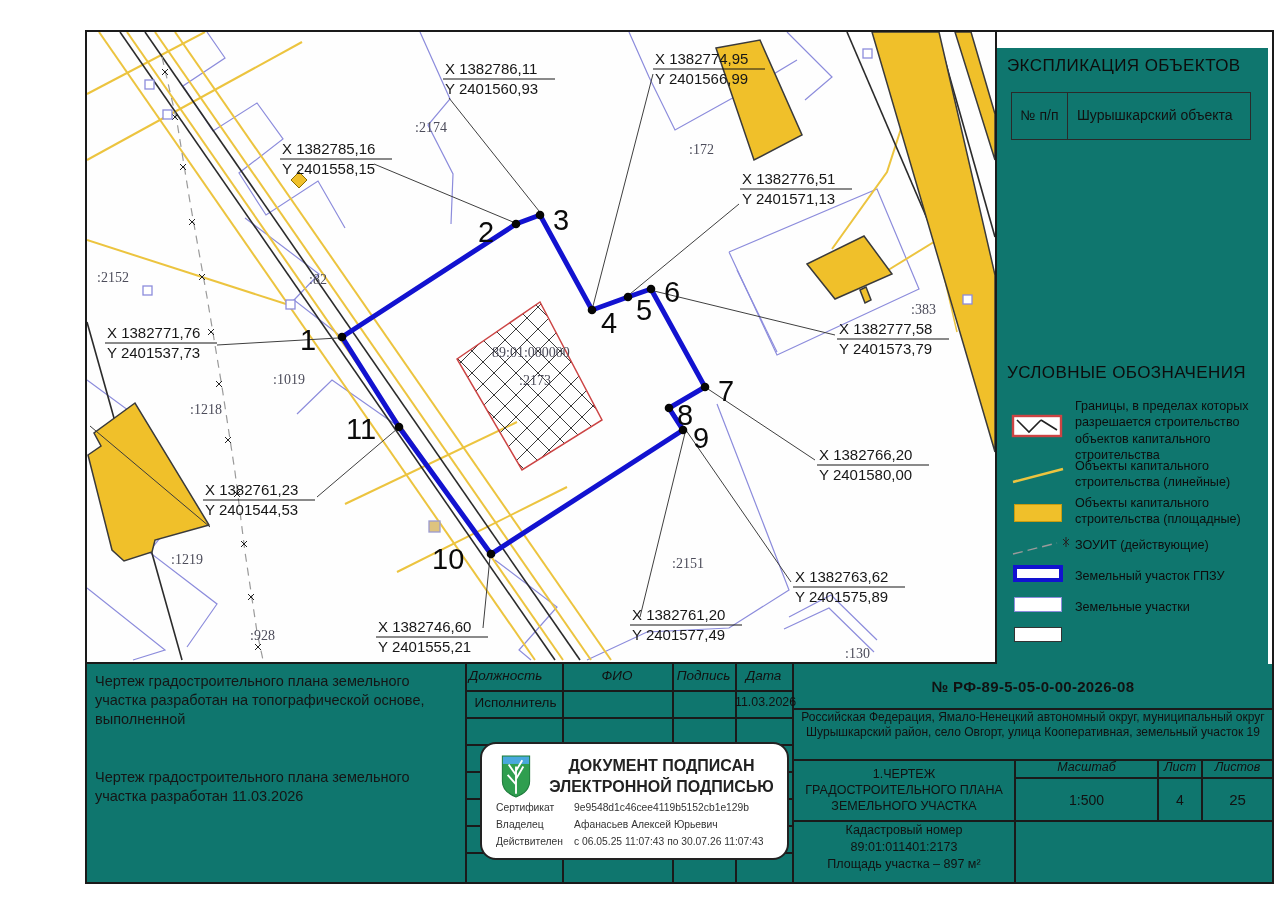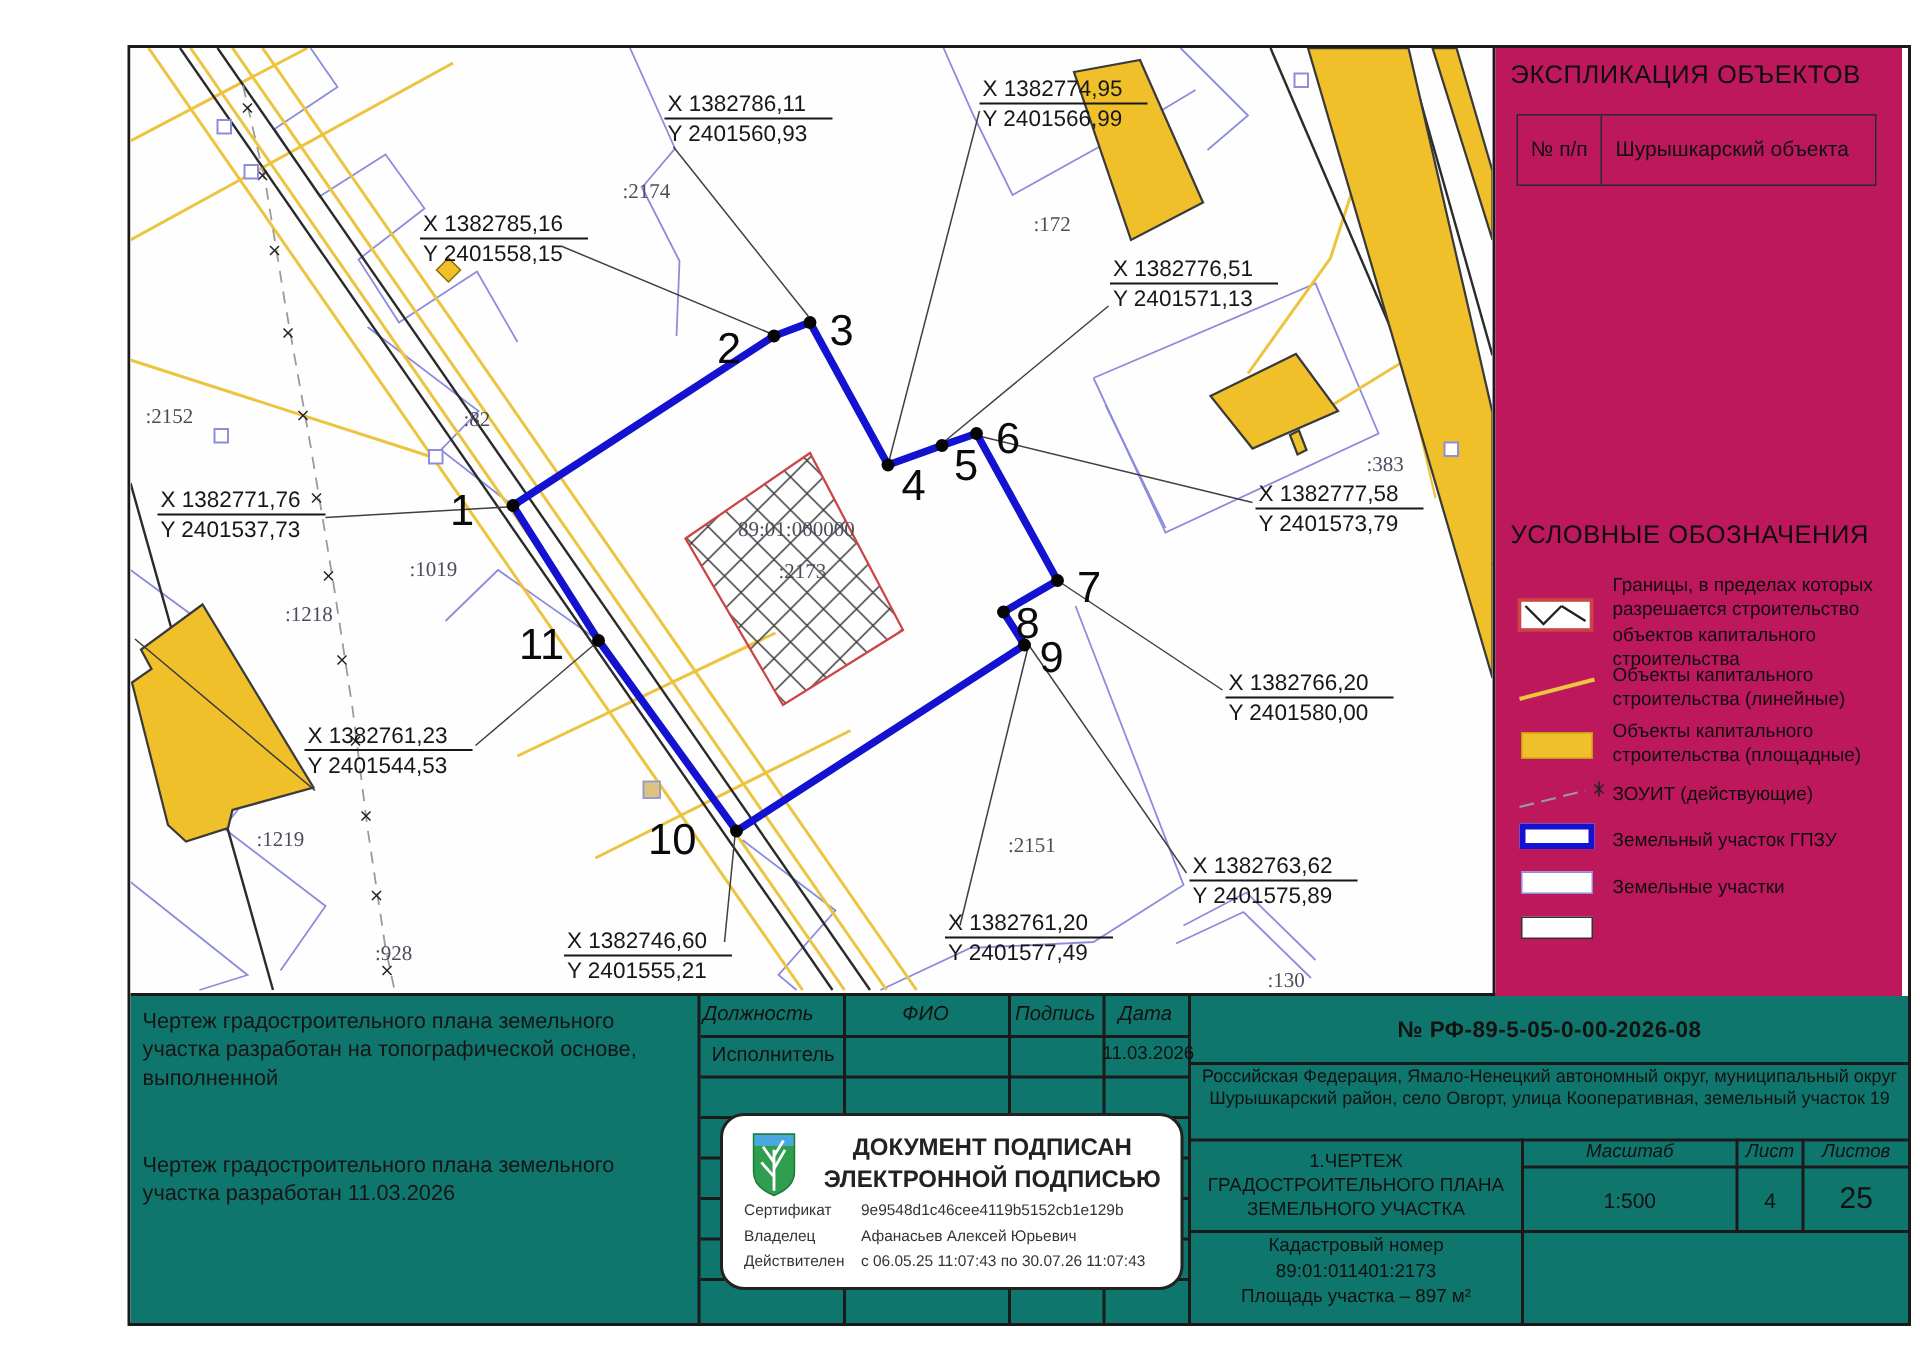--- a/index.html
+++ b/index.html
@@ -1,19 +1,19 @@
 <!DOCTYPE html>
 <html><head>
 <meta charset="utf-8">
 <style>
   html,body{margin:0;padding:0;background:#fff;width:1280px;height:906px;overflow:hidden;
     font-family:"Liberation Sans",sans-serif;color:#111;}
   .frame{position:absolute;left:85px;top:30px;width:1185px;height:850px;border:2px solid #1a1a1a;background:#fff;}
   .maparea{position:absolute;left:0;top:0;width:908px;height:630px;border-right:2px solid #1a1a1a;border-bottom:2px solid #1a1a1a;overflow:hidden;background:#fefefe;}
-  .panel{position:absolute;left:910px;top:0;width:271px;height:632px;background:#be185d;}
+  .panel{position:absolute;left:910px;top:16px;width:271px;height:632px;background:#0f766e;}
   .panel-title{position:absolute;left:10px;font-size:17px;letter-spacing:.4px;color:#0d0d0d;white-space:nowrap;}
   .expl-table{position:absolute;left:14px;top:44px;width:238px;height:46px;border:1.6px solid #2a2a2a;}
   .expl-c1{position:absolute;left:0;top:0;width:55px;height:100%;border-right:1.6px solid #2a2a2a;
     display:flex;align-items:center;justify-content:center;text-align:center;font-size:14px;line-height:1.25;}
   .expl-c2{position:absolute;left:57px;top:0;right:0;height:100%;display:flex;align-items:center;
     padding-left:8px;font-size:14px;line-height:1.25;}
   .lg-item-text{position:absolute;left:78px;width:186px;font-size:12.6px;line-height:1.3;color:#0d0d0d;}
   .lg-sym{position:absolute;left:14px;}
   .sym-box{box-sizing:border-box;background:#fff;}
   .bottom{position:absolute;left:0;top:632px;right:0;bottom:0;background:#0f766e;}
@@ -336,21 +336,21 @@
 
       <div class="tb-docnum">№ РФ-89-5-05-0-00-2026-08</div>
       <div class="tb-loc">Российская Федерация, Ямало-Ненецкий автономный округ, муниципальный округ Шурышкарский район, село Овгорт, улица Кооперативная, земельный участок 19</div>
       <div class="tb-title">1.ЧЕРТЕЖ ГРАДОСТРОИТЕЛЬНОГО ПЛАНА ЗЕМЕЛЬНОГО УЧАСТКА</div>
 
       <div class="tb-h" style="left:222px;width:141px;">Масштаб</div>
       <div class="tb-v" style="left:222px;width:141px;">1:500</div>
       <div class="tb-h" style="left:365px;width:42px;">Лист</div>
       <div class="tb-v" style="left:365px;width:42px;">4</div>
       <div class="tb-h" style="left:409px;right:0;">Листов</div>
-      <div class="tb-v" style="left:409px;right:0;font-size:20px;">25</div>
+      <div class="tb-v" style="left:409px;right:0;font-size:15px;">25</div>
 
       <div class="tb-cad">
         <div>Кадастровый номер</div>
         <div>89:01:011401:2173</div>
         <div>Площадь участка – 897 м²</div>
       </div>
     </div>
   </div>
 </div>
 

